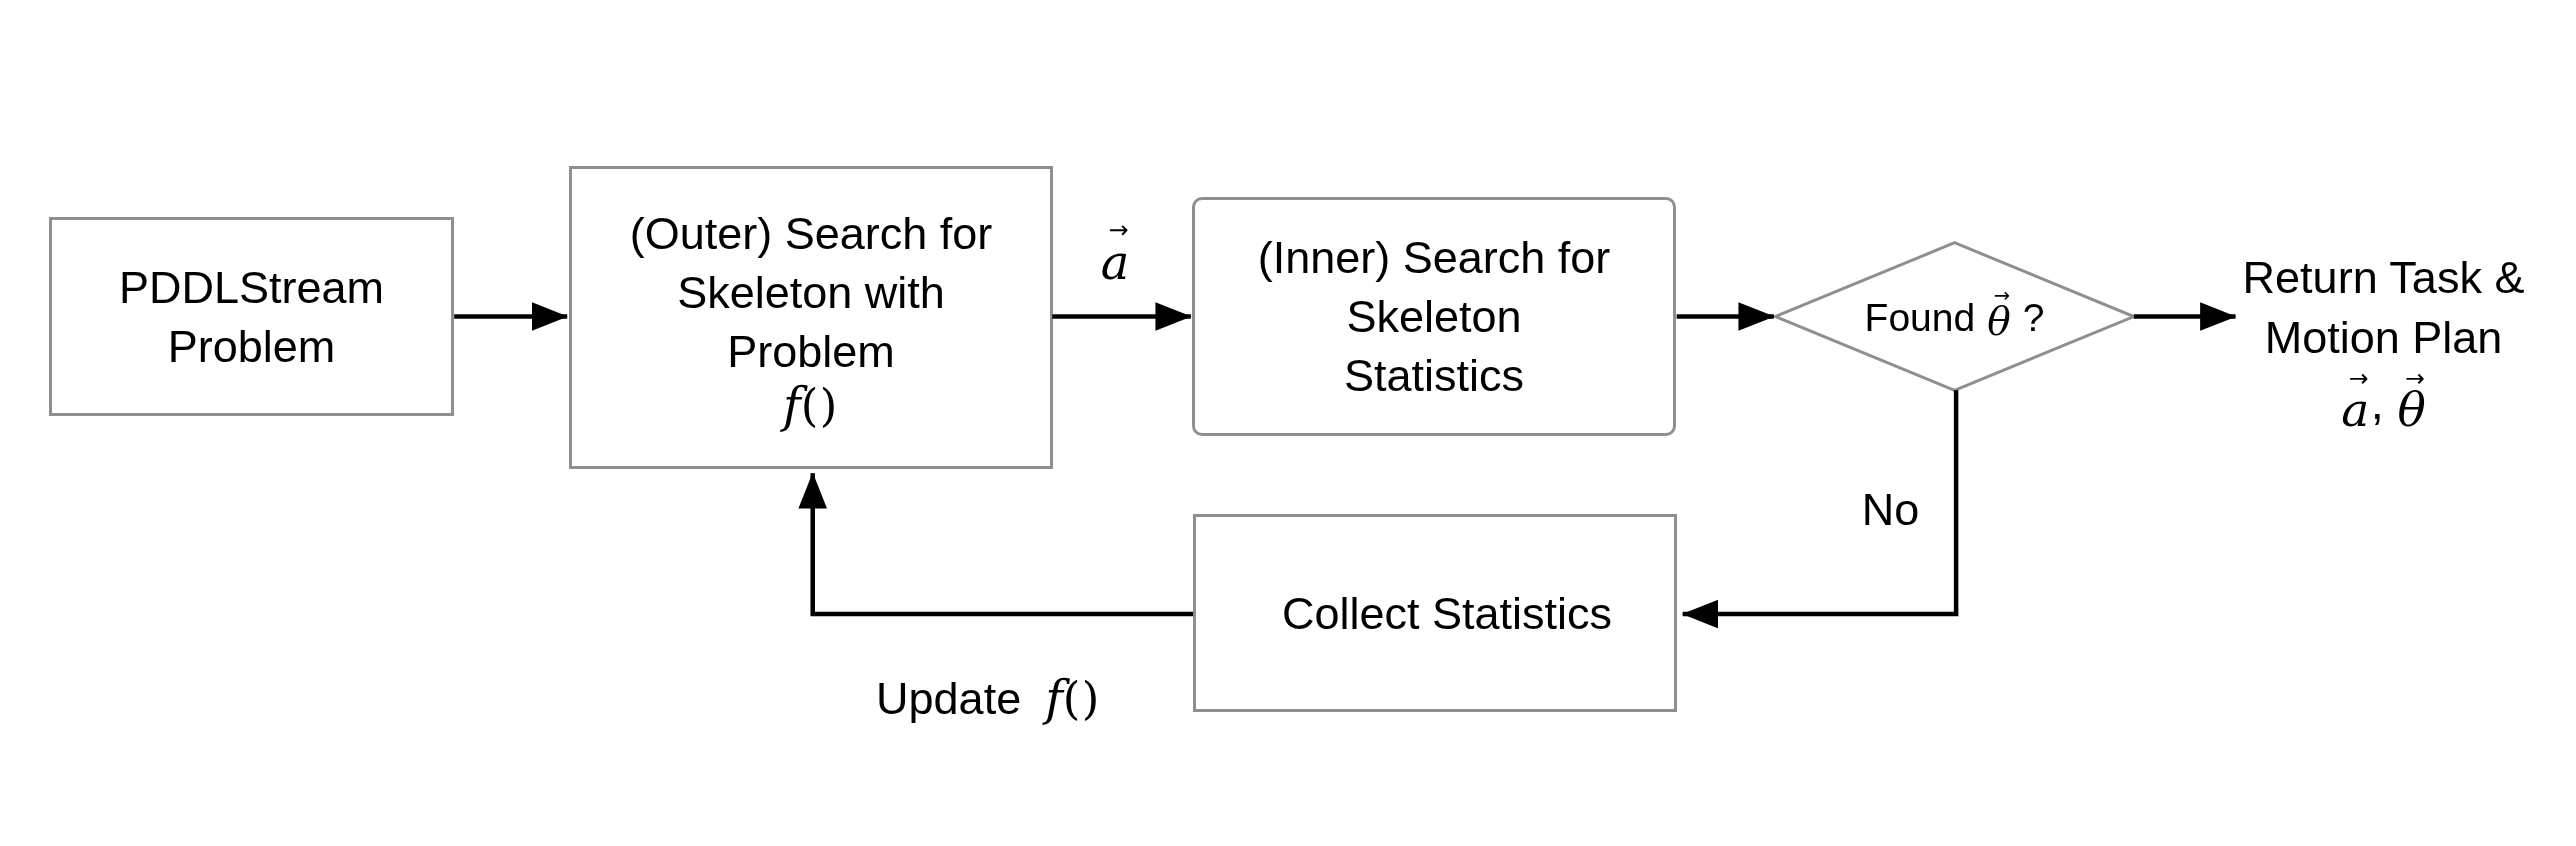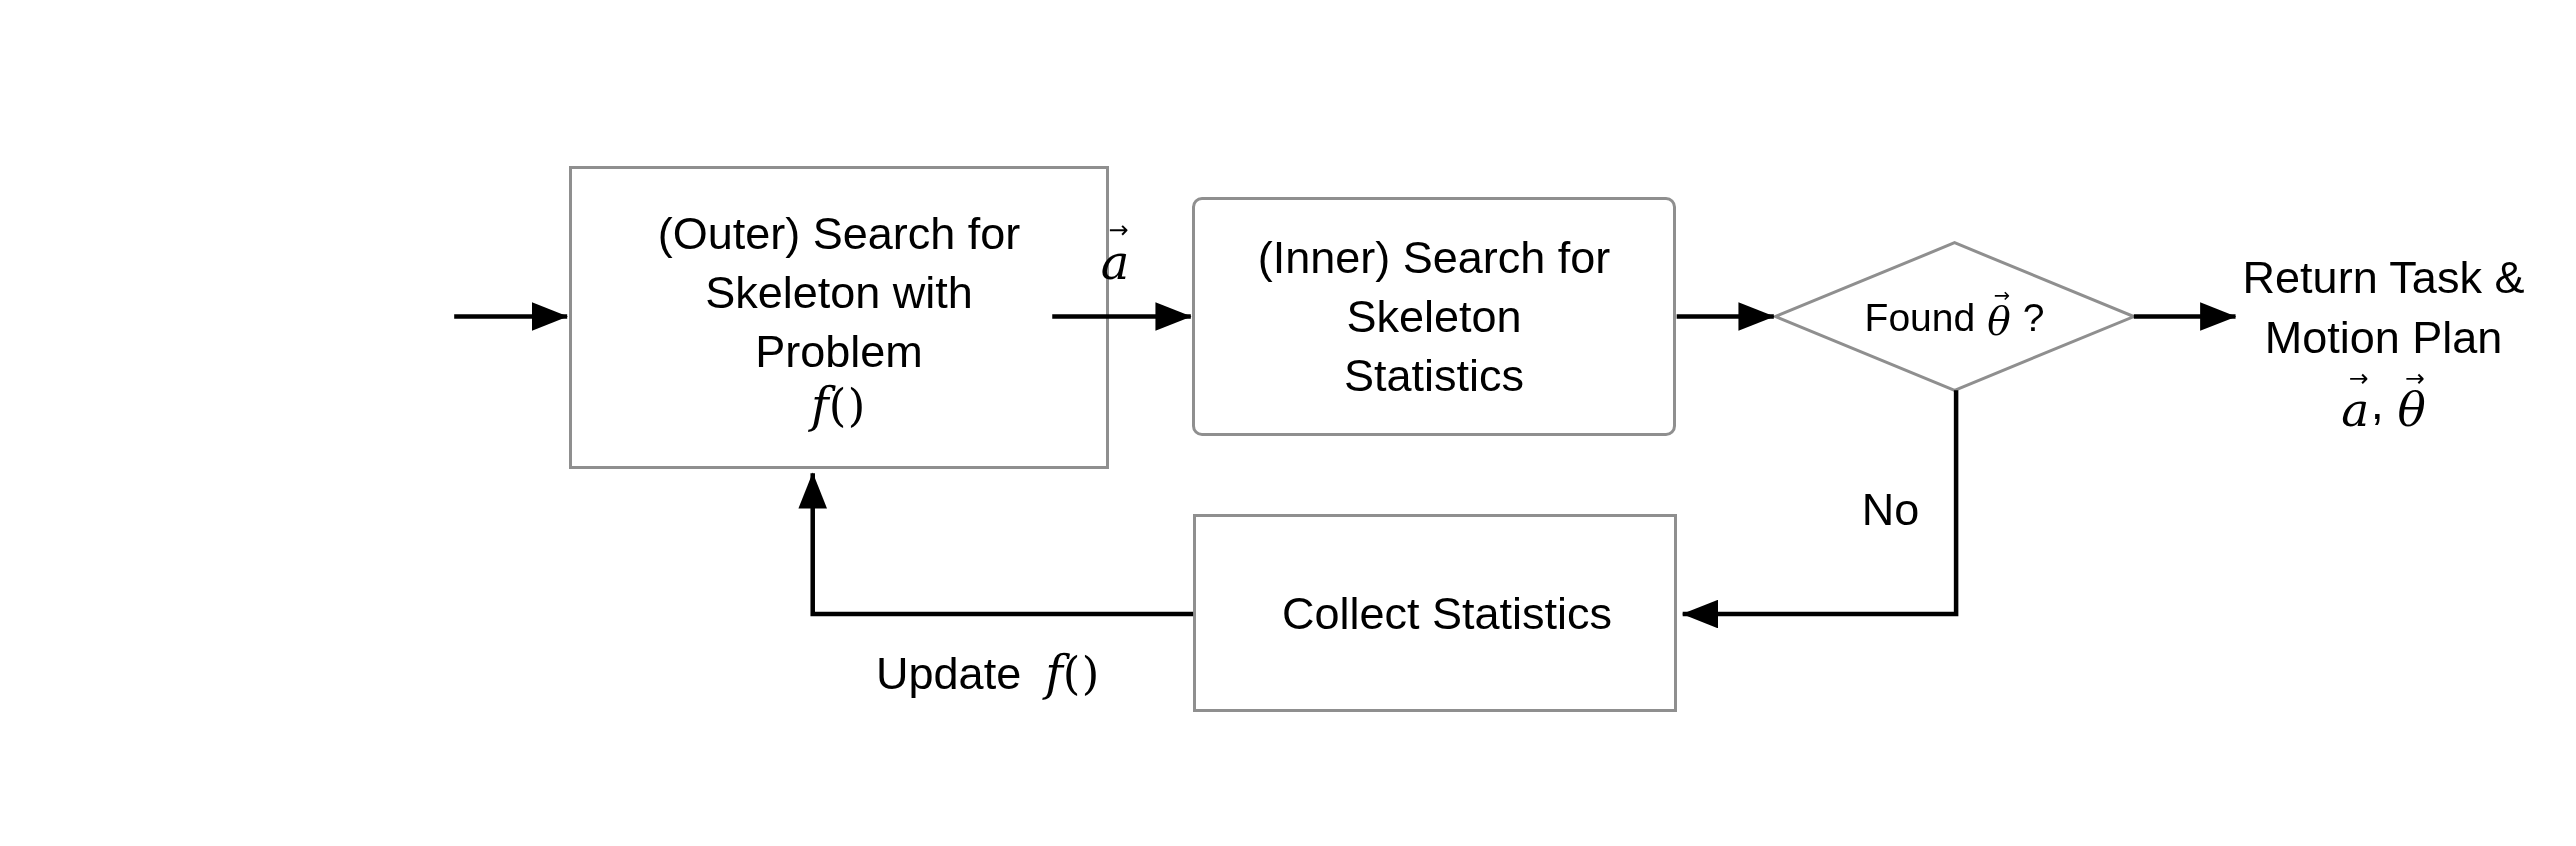--- a/index.html
+++ b/index.html
@@ -74,29 +74,33 @@
     flex-direction:column;
     line-height:60px;
   }
   .return-math{
     display:inline-flex;
     align-items:center;
     font-size:47px;
     margin-top:4.5px;
   }
   .return-math .sep{margin:0 13.6px 0 1.5px;}
-  .update-label{gap:24px;}
+  .update-label{gap:24px;margin-top:25px;}
 </style>
 </head>
 <body>
 
 <div id="canvas">
 
+  <div class="node" style="left:49px;top:217px;width:405px;height:199px;">
+    <div>PDDLStream</div>
+    <div>Problem</div>
+  </div>
 
-  <div class="node" style="left:569px;top:166px;width:540px;height:303px;">
+  <div class="node" style="left:569px;top:166px;width:484px;height:303px;">
     <div>(Outer) Search for</div>
     <div>Skeleton with</div>
     <div>Problem</div>
     <div class="row" style="line-height:50px;">
       <span class="math-letter">f</span>
         <span class="math-paren">()</span>
     </div>
   </div>
 
   <div class="node" style="left:1192px;top:197px;width:484px;height:239px;border-radius:10px;">

